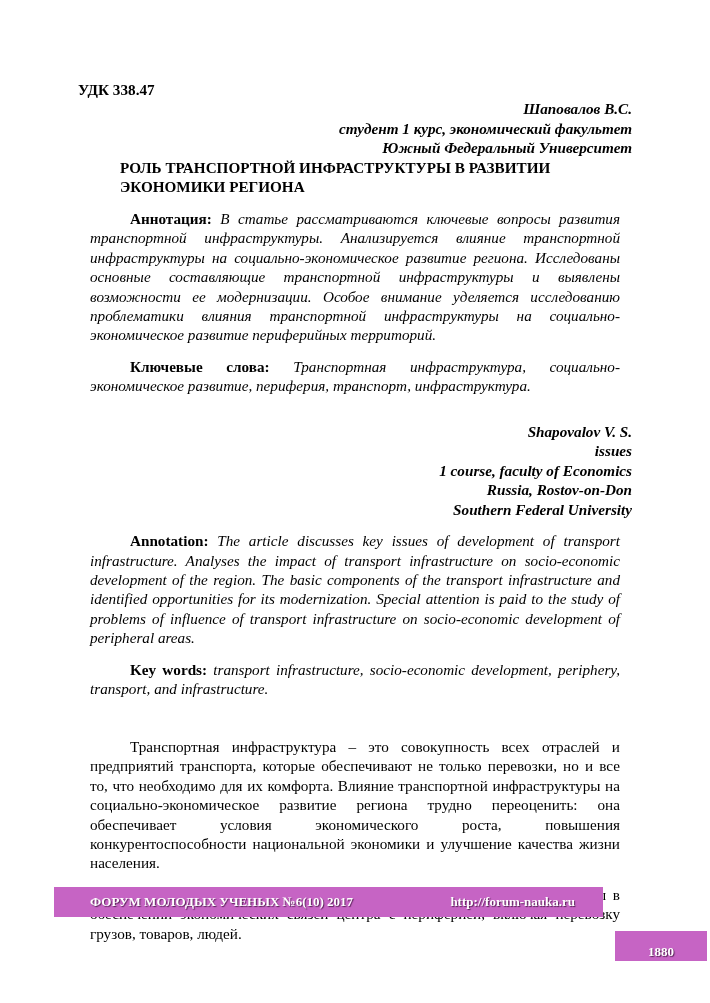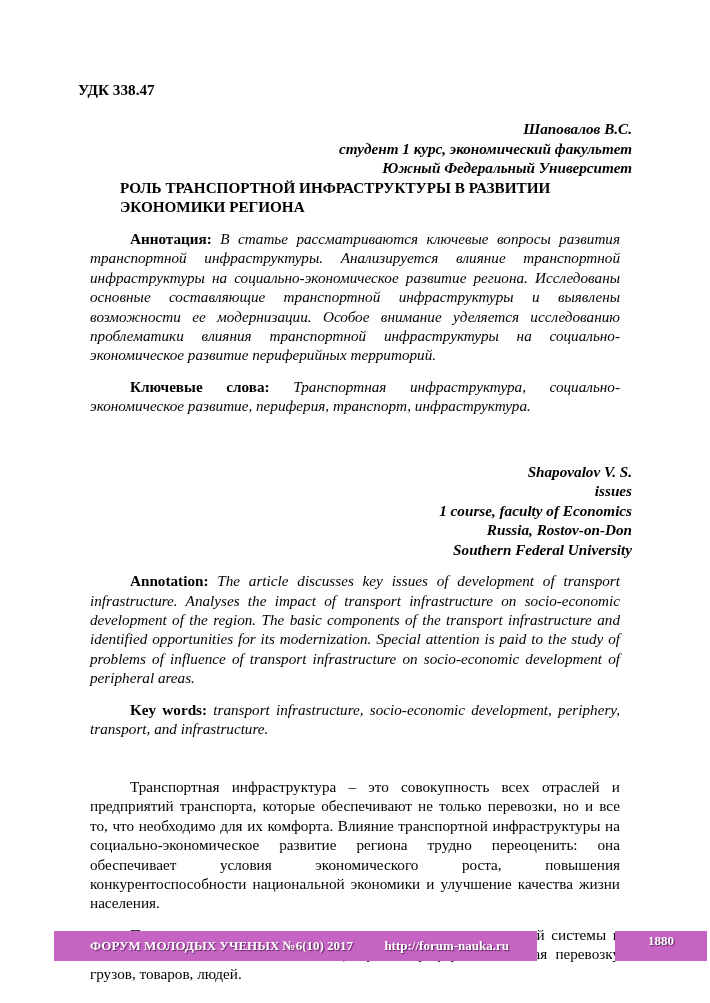--- a/index.html
+++ b/index.html
@@ -24,21 +24,20 @@
     width: 554px;
   }
   .udc {
     font-weight: bold;
     text-align: left;
   }
   .byline {
     text-align: right;
     font-weight: bold;
     font-style: italic;
-    margin-top: 20px;
   }
   .byline div { white-space: nowrap; }
   .article-title {
     text-align: left;
     font-weight: bold;
     margin: 0 auto;
   }
   .title-ru { max-width: 470px; }
   .title-en { max-width: 520px; }
   p.para {
@@ -46,22 +45,22 @@
     text-align: justify;
     text-indent: 40px;
   }
   .label { font-weight: bold; font-style: normal; }
   .itext { font-style: italic; }
   .gap { height: 14px; }
   
   .footer-bar {
     position: absolute;
     left: 54px;
-    top: 931px;
-    width: 483px;
+    top: 887px;
+    width: 549px;
     height: 30px;
     display: flex;
     align-items: center;
     justify-content: space-between;
     padding: 0 28px 0 36px;
     box-sizing: border-box;
     background: #c664c4;
   }
   .footer-text {
     font-weight: bold;
@@ -70,21 +69,21 @@
     text-shadow: 1px 1px 1px rgba(70, 25, 70, 0.85);
     white-space: nowrap;
   }
   .page-box {
     position: absolute;
     left: 615px;
     top: 931px;
     width: 92px;
     height: 30px;
     display: flex;
-    align-items: flex-start;
+    align-items: flex-end;
     justify-content: center;
     background: #c664c4;
   }
 </style>
 </head>
 <body>
 
 <div class="content">
 
   <div class="udc">УДК 338.47</div>

